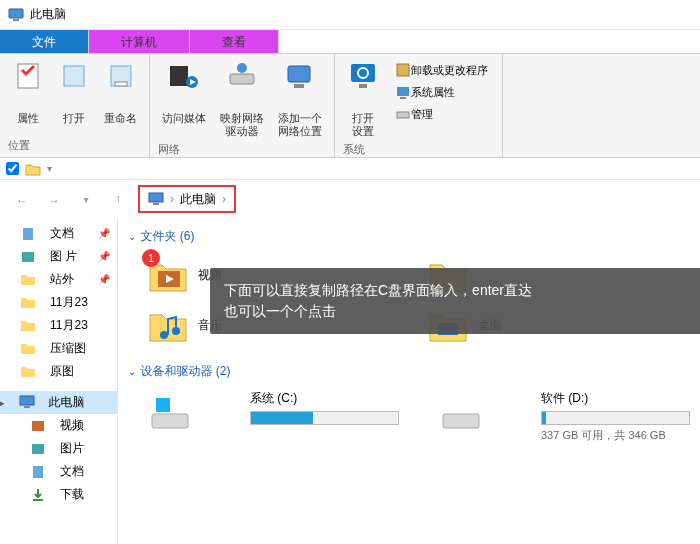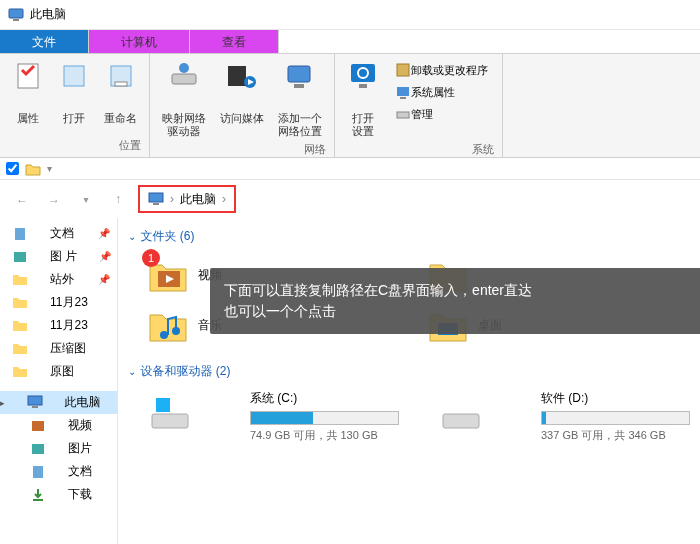--- a/index.html
+++ b/index.html
@@ -10,39 +10,39 @@
 .titlebar .title { font-size: 12px; color: #000; }
 
 .tabs { height: 24px; display: flex; background: #fff; border-bottom: 1px solid #d0d0d0; }
 .tab { padding: 4px 32px; font-size: 12px; cursor: pointer; border-right: 1px solid #d0d0d0; }
 .tab.active { background: #1979ca; color: #fff; }
 .tab:not(.active) { background: #d946ef; color: #333; }
 
 .ribbon { height: 104px; background: #f5f5f5; border-bottom: 1px solid #d0d0d0; display: flex; }
 .ribbon-group { border-right: 1px solid #d0d0d0; display: flex; flex-direction: column; padding: 4px 8px 2px; }
 .ribbon-group-body { flex: 1; display: flex; align-items: flex-start; gap: 6px; }
-.ribbon-group-label { text-align: right; font-size: 11px; color: #666; padding: 2px 0; }
+.ribbon-group-label { text-align: left; font-size: 11px; color: #666; padding: 2px 0; }
 .ribbon-btn { display: flex; flex-direction: column; align-items: center; gap: 20px; padding: 2px 4px; cursor: pointer; min-width: 40px; }
 .ribbon-btn .ic { width: 32px; height: 32px; display: flex; align-items: center; justify-content: center; }
 .ribbon-btn .lbl { font-size: 11px; color: #333; text-align: center; line-height: 1.2; white-space: pre-line; }
 .ribbon-small-list { display: flex; flex-direction: column; gap: 2px; padding: 2px; }
 .ribbon-small { display: flex; align-items: center; padding: 2px 4px; cursor: pointer; font-size: 11px; }
 .ribbon-small .sic { width: 16px; height: 16px; }
 
 .quickbar { height: 22px; display: flex; align-items: center; padding: 0 6px; gap: 6px; border-bottom: 1px solid #e5e5e5; }
 
 .navbar { height: 38px; display: flex; align-items: center; padding: 0 10px; gap: 8px; }
 .nav-arrow { width: 24px; height: 24px; display: flex; align-items: center; justify-content: center; color: #999; cursor: pointer; }
 .breadcrumb-box { border: 2px solid #e33; padding: 3px 8px; display: flex; align-items: center; gap: 6px; height: 28px; }
 .breadcrumb-box .crumb { font-size: 12px; color: #000; }
 .breadcrumb-box .sep { color: #888; }
 
 .body-area { display: flex; height: calc(544px - 30px - 24px - 104px - 22px - 38px); }
 .sidebar { width: 118px; border-right: 1px solid #e5e5e5; overflow: hidden; padding: 4px 0; }
-.side-item { display: flex; align-items: center; gap: 22px; padding: 3px 6px 3px 12px; font-size: 12px; cursor: pointer; white-space: nowrap; }
+.side-item { display: flex; align-items: center; gap: 14px; padding: 3px 6px 3px 20px; font-size: 12px; cursor: pointer; white-space: nowrap; }
 .side-item.selected { background: #cce8ff; }
 .side-item .sicon { width: 16px; height: 16px; flex-shrink: 0; }
 .side-item .pin { margin-left: auto; color: #888; font-size: 10px; }
 .side-sub { padding-left: 30px; }
 .side-group { padding-left: 10px; }
 
 .content { flex: 1; padding: 6px 10px; overflow: auto; position: relative; }
 .section-header { display: flex; align-items: center; gap: 4px; color: #1a5fb4; font-size: 12px; padding: 4px 0; cursor: pointer; }
 .section-header .chev { font-size: 10px; }
 .folder-grid { display: flex; flex-wrap: wrap; gap: 10px 40px; padding: 6px 0 14px 20px; }
@@ -115,36 +115,36 @@
       </div>
     </div>
     <div class="ribbon-group-label">位置</div>
   </div>
 
   <div class="ribbon-group">
     <div class="ribbon-group-body">
       <div class="ribbon-btn">
         <span class="ic">
             <svg width="32" height="32">
-              <rect x="4" y="14" width="24" height="10" rx="2" fill="#ccc" stroke="#888"></rect>
-              <circle cx="16" cy="8" r="5" fill="#4a90d9"></circle>
-            </svg>
-          </span>
-        <span class="lbl">映射网络
-驱动器</span>
-      </div>
-      <div class="ribbon-btn">
-        <span class="ic">
-            <svg width="32" height="32">
               <rect x="2" y="6" width="18" height="20" fill="#333"></rect>
               <circle cx="24" cy="22" r="6" fill="#1979ca"></circle>
               <path d="M22 19l6 3-6 3z" fill="#fff"></path>
             </svg>
           </span>
         <span class="lbl">访问媒体</span>
+      </div>
+      <div class="ribbon-btn">
+        <span class="ic">
+            <svg width="32" height="32">
+              <rect x="4" y="14" width="24" height="10" rx="2" fill="#ccc" stroke="#888"></rect>
+              <circle cx="16" cy="8" r="5" fill="#4a90d9"></circle>
+            </svg>
+          </span>
+        <span class="lbl">映射网络
+驱动器</span>
       </div>
       <div class="ribbon-btn">
         <span class="ic">
             <svg width="32" height="32">
               <rect x="4" y="6" width="22" height="16" rx="2" fill="#4a90d9" stroke="#2c5aa0"></rect>
               <rect x="10" y="24" width="10" height="4" fill="#888"></rect>
             </svg>
           </span>
         <span class="lbl">添加一个
 网络位置</span>
@@ -390,21 +390,20 @@
             <svg width="44" height="44">
               <rect x="4" y="24" width="36" height="14" rx="2" fill="#d9d9d9" stroke="#aaa"></rect>
               <rect x="8" y="8" width="14" height="14" fill="#1cb0f6"></rect>
             </svg>
           </span>
         <div class="drive-info">
           <div class="drive-name">系统 (C:)</div>
           <div class="drive-bar">
               <div class="drive-bar-fill" style="width:42%"></div>
             </div>
-          <div class="drive-text">74.9 GB 可用，共 130 GB</div>
         </div>
       </div>
       <div class="drive-item">
         <span class="dicon">
             <svg width="44" height="44">
               <rect x="4" y="24" width="36" height="14" rx="2" fill="#d9d9d9" stroke="#aaa"></rect>
             </svg>
           </span>
         <div class="drive-info">
           <div class="drive-name">软件 (D:)</div>

